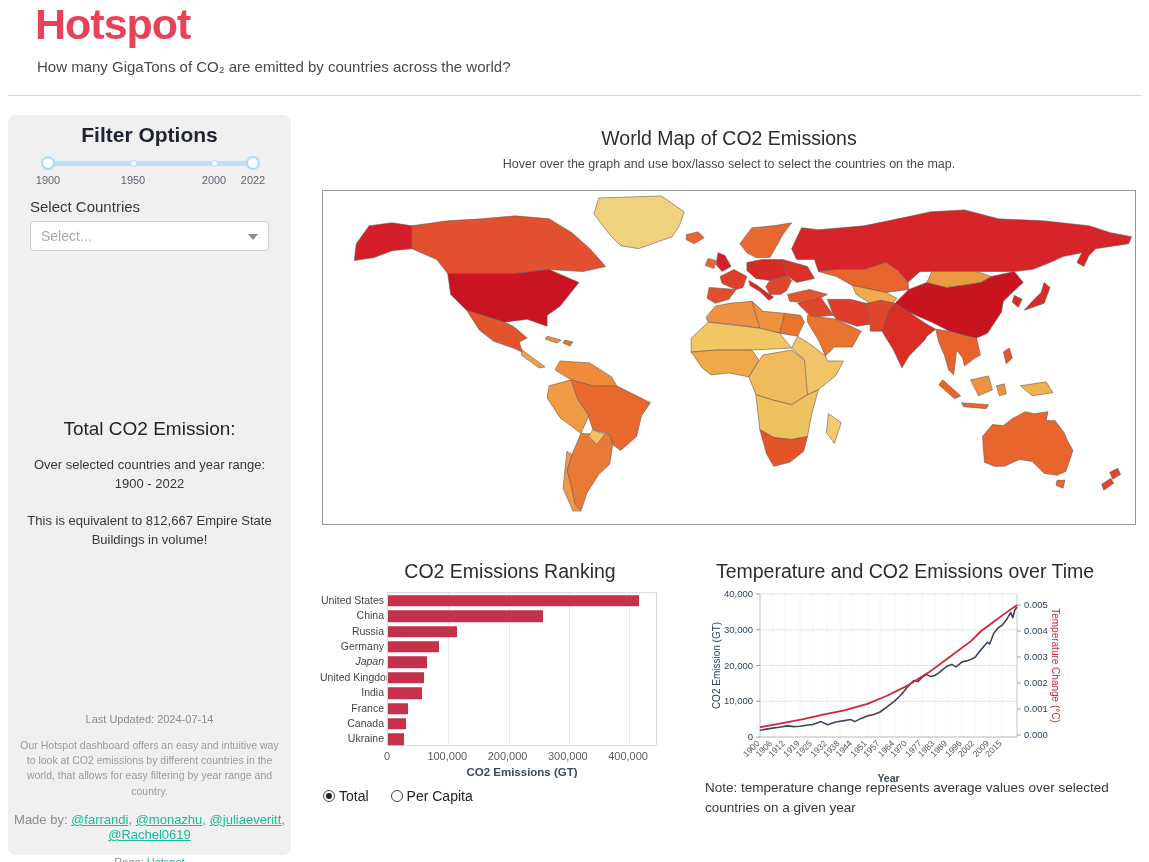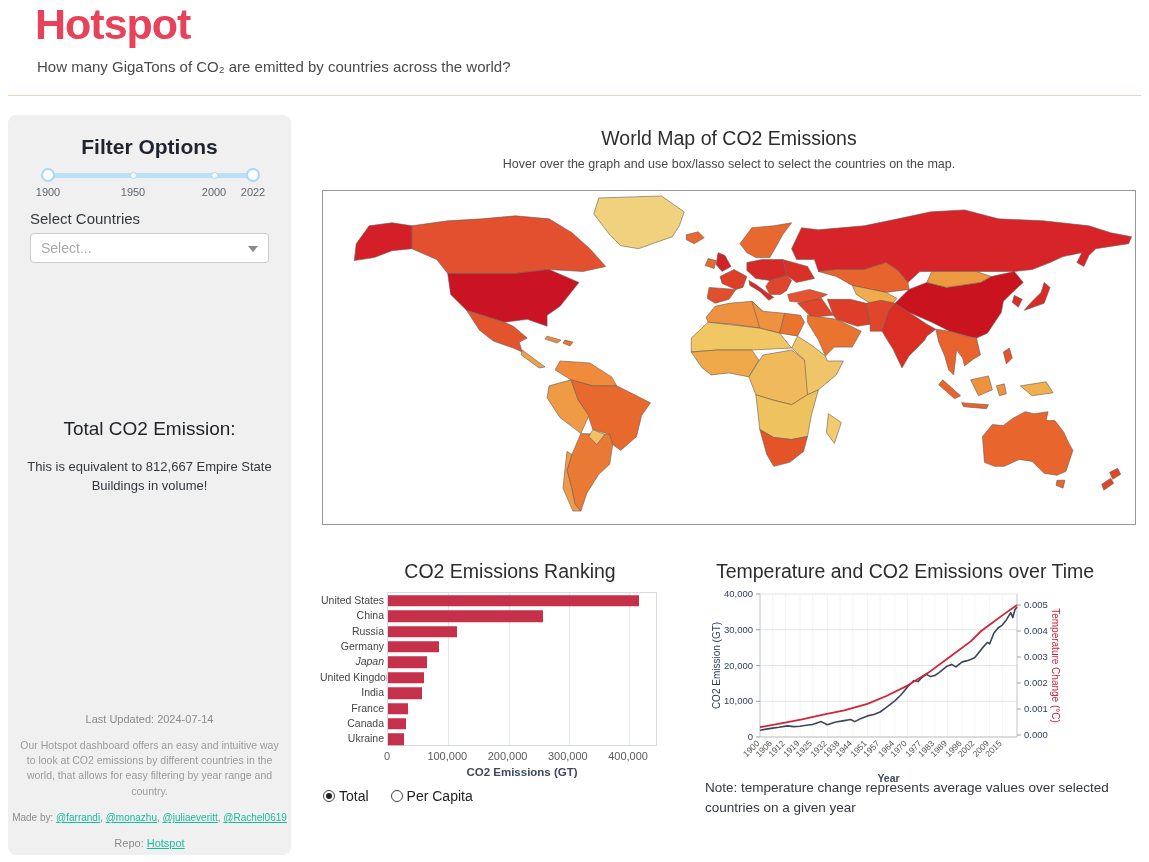--- a/index.html
+++ b/index.html
@@ -6,41 +6,41 @@
   body { background:#fff; font-family:"Liberation Sans", sans-serif; }
   .page { position:relative; width:1149px; height:862px; background:#fff; overflow:hidden; }
 
   
   .hdr-title { position:absolute; left:35px; top:0px; font-size:43px; font-weight:700; color:#e8415a; letter-spacing:-1px; }
   .hdr-sub   { position:absolute; left:37px; top:58px; font-size:15px; color:#4a4a4a; }
   .hdr-divider { position:absolute; left:8px; right:8px; top:95px; border:none; border-top:1px solid #f3cdbd; }
 
   
   .sidebar { position:absolute; left:8px; top:115px; width:283px; height:740px; background:#f0f0f1; border-radius:8px; }
-  .sb-title { text-align:center; padding-top:20px; font-size:21px; font-weight:700; color:#1f2430; }
+  .sb-title { text-align:center; padding-top:8px; font-size:21px; font-weight:700; color:#1f2430; }
   .sb-label { margin:24px 0 6px 22px; font-size:15px; color:#33383f; }
   .sb-label.second { margin-top:10px; }
   .slider-wrap { position:relative; margin:8px 22px 0; height:16px; }
   .slider-track { position:absolute; left:18px; top:6px; width:205px; height:5px; background:#b9e0f6; border-radius:3px; }
   .slider-handle { position:absolute; top:1px; width:14px; height:14px; border-radius:50%; background:#fff; border:2px solid #a9d9f5; }
   .slider-dot { position:absolute; top:5px; width:7px; height:7px; border-radius:50%; background:#fff; border:1px solid #a9d9f5; }
   .slider-ticks { position:relative; height:14px; margin:3px 22px 0; }
   .slider-ticks span { position:absolute; transform:translateX(-50%); font-size:11px; color:#5f6670; }
   .select-box { position:relative; margin:6px 22px 0; height:30px; background:#fff; border:1px solid #ccc; border-radius:4px; display:flex; align-items:center; padding:0 10px; }
   .select-ph { font-size:14px; color:#a9a9a9; }
   .select-caret { position:absolute; right:10px; top:12px; width:0; height:0; border-left:5px solid transparent; border-right:5px solid transparent; border-top:6px solid #8a8a8a; }
   .total-block { position:absolute; top:303px; left:0; right:0; text-align:center; }
   .total-label { font-size:19px; color:#212529; }
   .total-value { margin-top:8px; font-size:30px; font-weight:700; color:#e8415a; }
   .total-note  { margin:16px 18px 0; font-size:13px; color:#33383f; line-height:1.45; }
   .total-note.second { margin-top:18px; }
   .sb-footer { position:absolute; top:598px; left:0; right:0; text-align:center; }
   .sb-updated { font-size:11px; color:#8c8c8c; }
   .sb-desc { margin:13px 10px 0; font-size:10.5px; color:#9b9b9b; line-height:1.45; }
-  .sb-made { margin-top:13px; font-size:10px; color:#8c8c8c; }
+  .sb-made { margin-top:13px; font-size:13px; color:#8c8c8c; }
   .sb-made a, .sb-repo a { color:#18bc9c; text-decoration:underline; }
   .sb-repo { margin-top:14px; font-size:11px; color:#8c8c8c; }
 
   
   .main { position:absolute; left:300px; top:115px; width:849px; height:747px; }
   .map-title { position:absolute; left:22px; top:12px; width:814px; text-align:center; font-size:19.5px; font-weight:400; color:#2d2d2d; }
   .map-sub   { position:absolute; left:22px; top:42px; width:814px; text-align:center; font-size:12.5px; color:#4a4a4a; }
   .map-frame { position:absolute; left:22px; top:75px; width:814px; height:335px; border:1px solid #979797; background:#fff; }
   .map-frame svg { display:block; width:100%; height:100%; }
 
@@ -92,20 +92,21 @@
     </div>
 
     <div class="sb-label second">Select Countries</div>
     <div class="select-box">
       <span class="select-ph">Select...</span>
       <span class="select-caret"></span>
     </div>
 
     <div class="total-block">
       <div class="total-label">Total CO2 Emission:</div>
+      <p class="total-note">Over selected countries and year range: 1900 - 2022</p>
       <p class="total-note second">This is equivalent to 812,667 Empire State Buildings in volume!</p>
     </div>
 
     <div class="sb-footer">
       <p class="sb-updated">Last Updated: 2024-07-14</p>
       <p class="sb-desc">Our Hotspot dashboard offers an easy and intuitive way to look at CO2 emissions by different countries in the world, that allows for easy filtering by year range and country.</p>
       <p class="sb-made"><span>Made by: </span><span id="authors"><a href="#">@farrandi</a>, <a href="#">@monazhu</a>, <a href="#">@juliaeveritt</a>, <a href="#">@Rachel0619</a></span></p>
       <p class="sb-repo"><span>Repo: </span><a href="#">Hotspot</a></p>
     </div>
   </aside>

